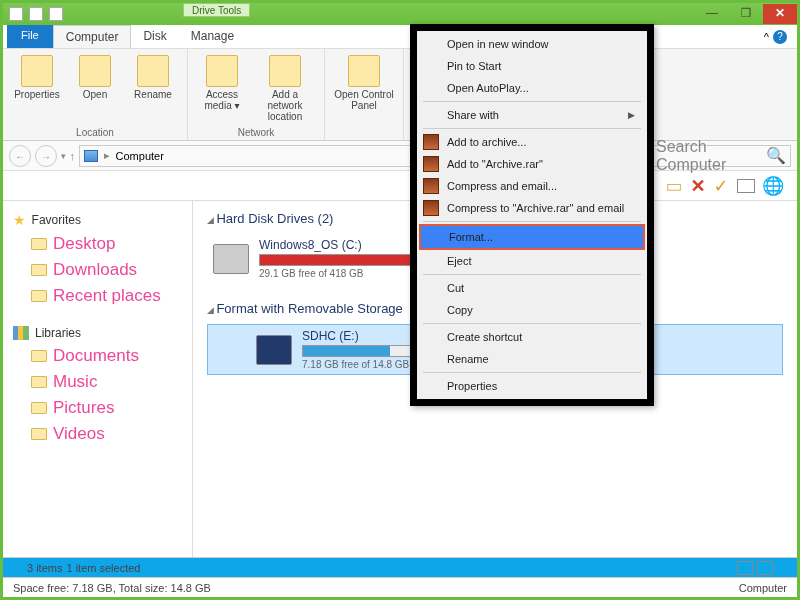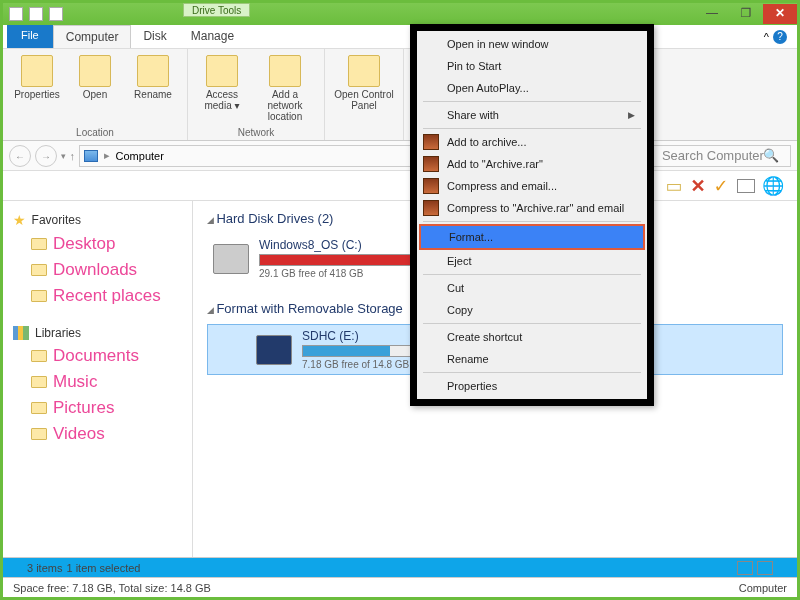--- a/index.html
+++ b/index.html
@@ -22,21 +22,21 @@
 .rgroup { border-right: 1px solid #ddd; padding: 4px 6px 2px; display: flex; flex-direction: column; }
 .rgroup .items { display: flex; gap: 2px; flex: 1; }
 .rbtn { width: 56px; display: flex; flex-direction: column; align-items: center; gap: 2px; padding: 2px; font-size: 10px; color: #444; text-align: center; }
 .rbtn .ic { width: 32px; height: 32px; background: #fde9a8; border: 1px solid #d7b857; border-radius: 2px; }
 .rbtn.big { width: 66px; }
 .rgroup .glabel { text-align: center; font-size: 10px; color: #666; margin-top: 2px; }
 .addrbar { height: 30px; border-bottom: 1px solid #ddd; display: flex; align-items: center; gap: 4px; padding: 0 6px; background: #fafafa; }
 .navbtn { width: 22px; height: 22px; border: 1px solid #ccc; border-radius: 50%; text-align: center; line-height: 20px; color: #888; font-size: 10px; }
 .addrfield { flex: 1; border: 1px solid #ccc; height: 22px; display: flex; align-items: center; gap: 6px; padding: 0 4px; font-size: 11px; }
 .addrfield .pc-ic { width: 14px; height: 12px; background: linear-gradient(#7ab8ec,#4a90d9); border: 1px solid #2a6bb3; }
-.searchfield { width: 140px; border: 1px solid #ccc; height: 22px; display: flex; align-items: center; padding: 0 4px; color: #888; font-size: 13px; justify-content: center; }
+.searchfield { width: 140px; border: 1px solid #ccc; height: 22px; display: flex; align-items: center; padding: 0 4px; color: #888; font-size: 16px; justify-content: space-between; }
 .toolrow { height: 30px; border-bottom: 1px solid #ddd; display: flex; align-items: center; justify-content: flex-end; gap: 8px; padding: 0 12px; }
 .toolrow span { font-size: 18px; }
 .redx { color: #d0402e; font-weight: bold; }
 .check { color: #e69b1f; }
 .content { flex: 1; display: flex; overflow: hidden; }
 .sidebar { width: 190px; border-right: 1px solid #ddd; padding: 8px 4px; }
 .sb-head { display: flex; align-items: center; gap: 6px; padding: 3px 6px; font-size: 12px; color: #333; }
 .sb-item { display: flex; align-items: center; gap: 6px; padding: 3px 6px 3px 24px; font-size: 17px; color: #ec4899; }
 .star { color: #f5c542; font-size: 14px; }
 .fld { width: 16px; height: 12px; background: #fde9a8; border: 1px solid #d7b857; border-radius: 1px; display: inline-block; }

